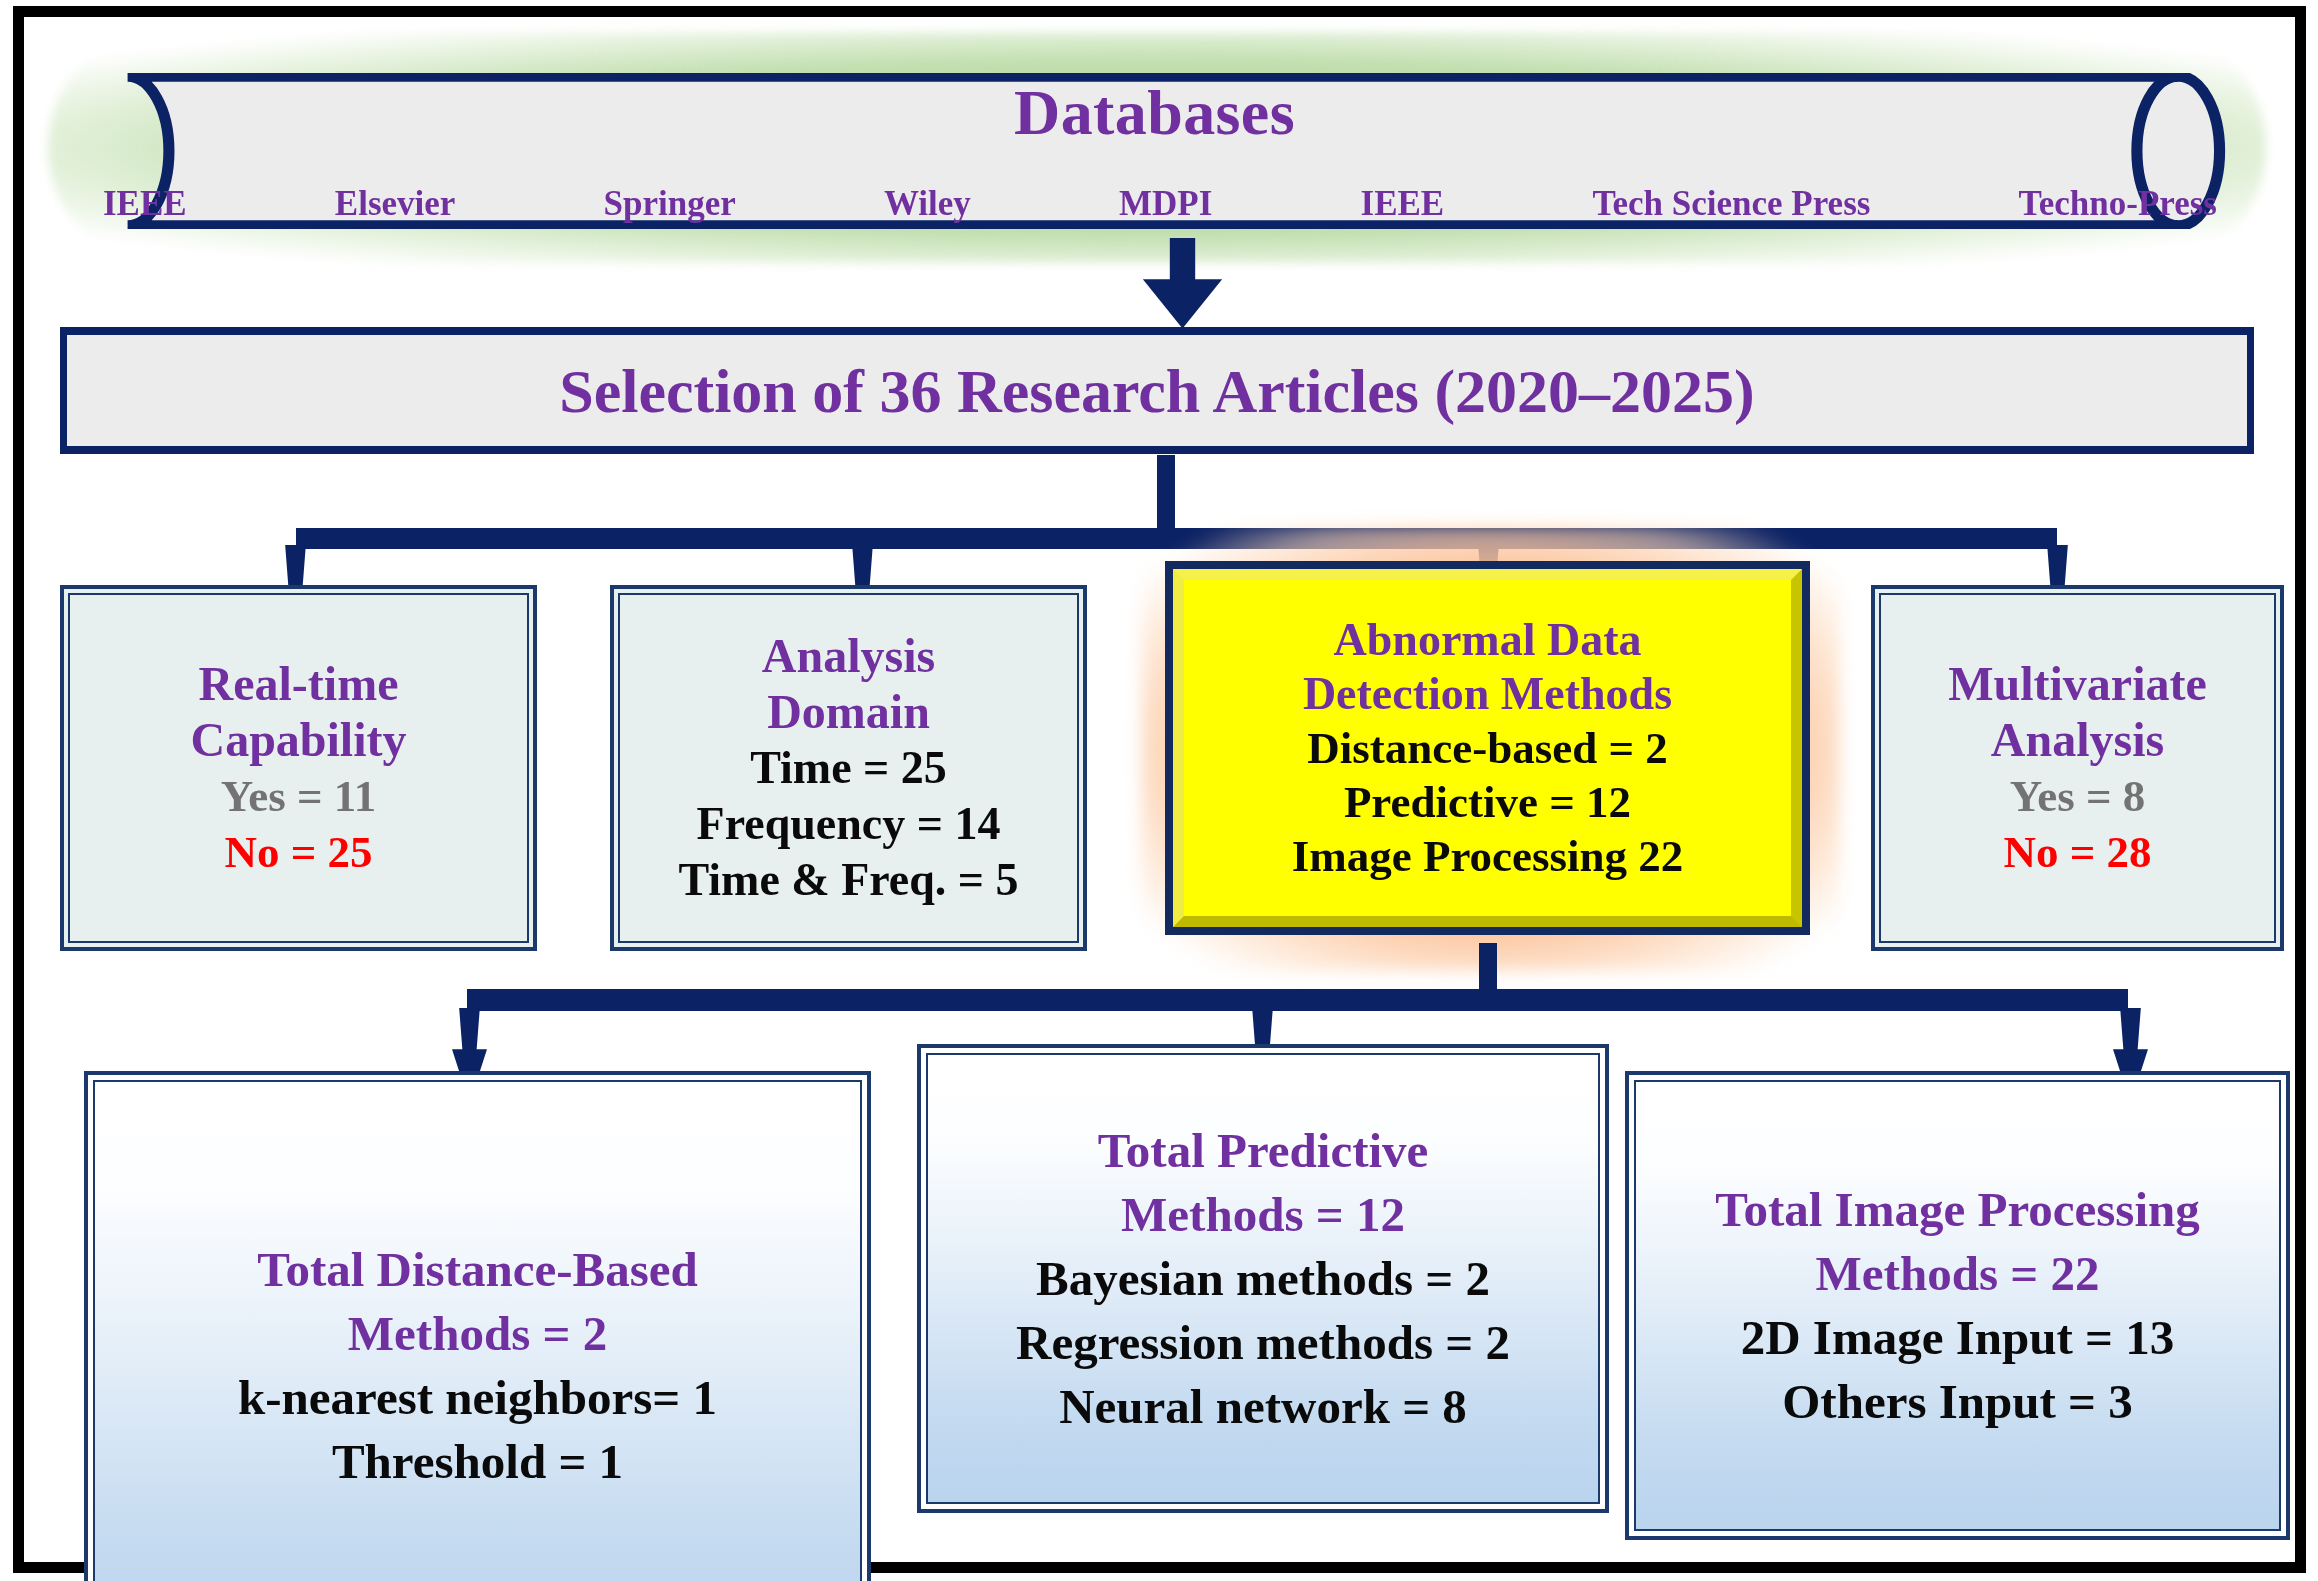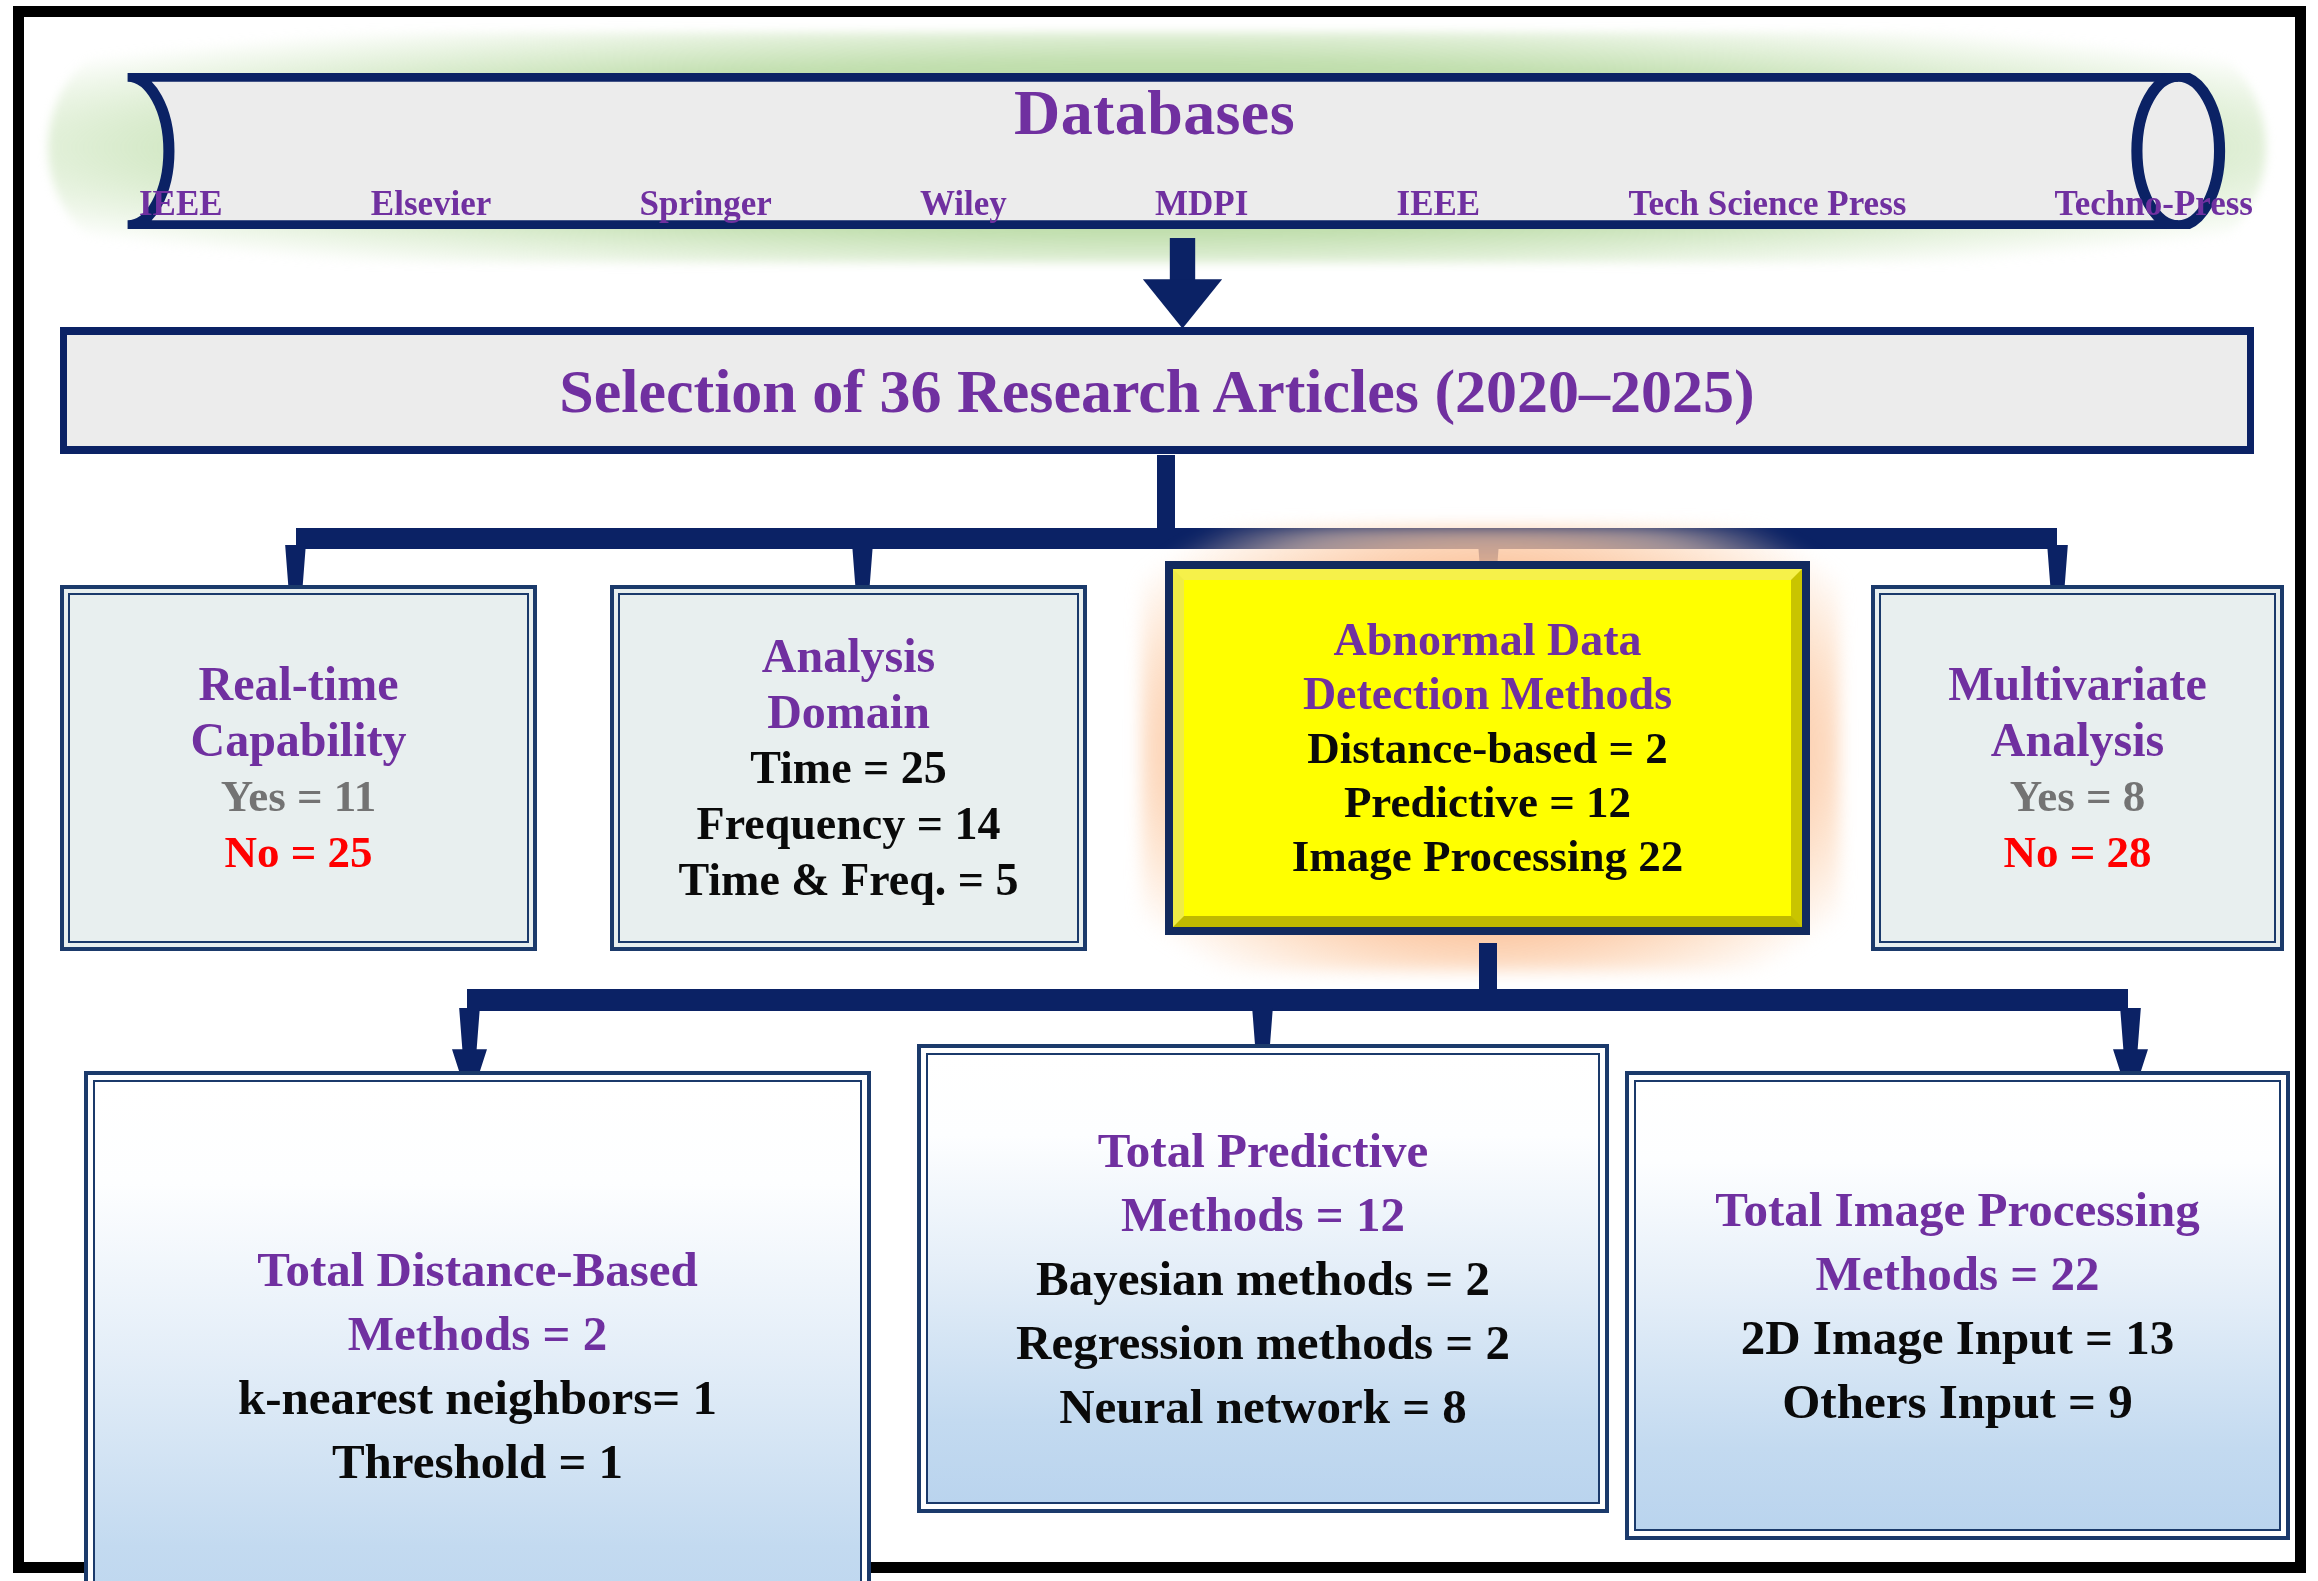--- a/index.html
+++ b/index.html
@@ -60,21 +60,20 @@
     letter-spacing: 0.4px;
   }
   .db-list {
     position: absolute;
     left: 103px;
     top: 184px;
     width: 2114px;
     display: flex;
     justify-content: space-between;
     align-items: baseline;
-    margin-left: 36px;
   }
   .db-list .db-item {
     color: #7030A0;
     font-weight: bold;
     font-size: 35px;
     white-space: nowrap;
   }
 
   
   .vline {
@@ -391,17 +390,17 @@
       <div class="gb">Regression methods = 2</div>
       <div class="gb">Neural network = 8</div>
     </div>
   </div>
 
   <div class="gbox" style="left:1625px; top:1071px; width:665px; height:469px;">
     <div class="inner">
       <div class="gp">Total Image Processing</div>
       <div class="gp">Methods = 22</div>
       <div class="gb">2D Image Input  = 13</div>
-      <div class="gb">Others Input = 9</div>
+      <div class="gb">Others Input = 3</div>
     </div>
   </div>
 </div>
 
 
 </body></html>

